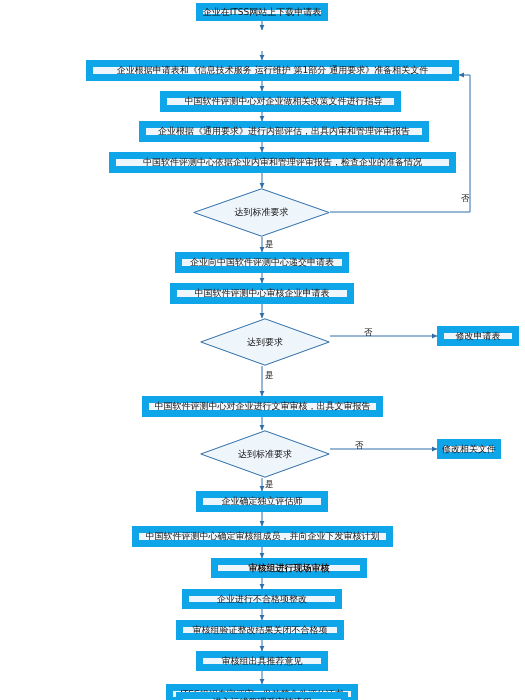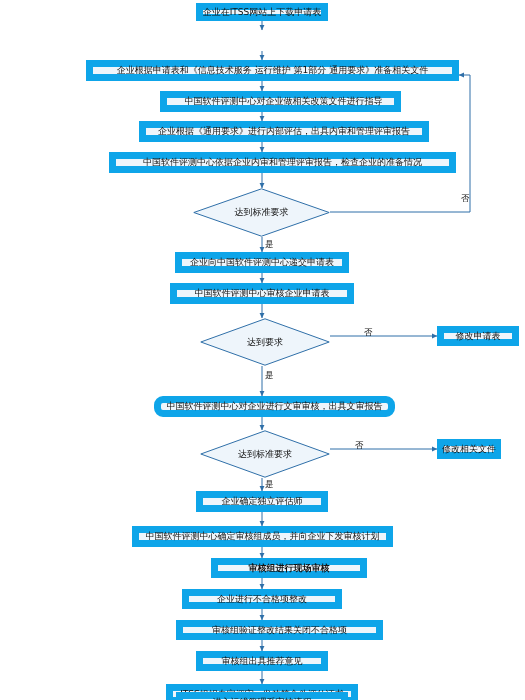--- a/index.html
+++ b/index.html
@@ -109,21 +109,21 @@
     <svg class="inner" viewBox="0 0 130 48" preserveAspectRatio="none">
       <polygon points="65,0.8 129.2,24 65,47.2 0.8,24" fill="#eef5fb" stroke="#2f6fa8" stroke-width="1"></polygon>
     </svg>
     <span class="txt">达到要求</span>
   </div>
 
   <div class="node sz9" style="left:437px;top:326px;width:82px;height:20px;">
     <span>修改申请表</span>
   </div>
 
-  <div class="node sz9" style="left:154px;top:396px;width:241px;height:21px;border-radius:9px;">
+  <div class="node sz9" style="left:142px;top:396px;width:241px;height:21px;">
     <span>中国软件评测中心对企业进行文审审核，出具文审报告</span>
   </div>
 
   <div class="dia" style="left:200px;top:430px;width:130px;height:48px;">
     <svg class="inner" viewBox="0 0 130 48" preserveAspectRatio="none">
       <polygon points="65,0.8 129.2,24 65,47.2 0.8,24" fill="#eef5fb" stroke="#2f6fa8" stroke-width="1"></polygon>
     </svg>
     <span class="txt">达到标准要求</span>
   </div>
 
@@ -140,21 +140,21 @@
   </div>
 
   <div class="node sz9" style="left:211px;top:558px;width:156px;height:20px;font-weight:bold;">
     <span>审核组进行现场审核</span>
   </div>
 
   <div class="node sz9" style="left:182px;top:589px;width:160px;height:20px;">
     <span>企业进行不合格项整改</span>
   </div>
 
-  <div class="node sz9" style="left:176px;top:620px;width:207px;height:20px;">
+  <div class="node sz9" style="left:176px;top:620px;width:168px;height:20px;">
     <span>审核组验证整改结果关闭不合格项</span>
   </div>
 
   <div class="node sz9" style="left:196px;top:651px;width:132px;height:20px;">
     <span>审核组出具推荐意见</span>
   </div>
 
   <div class="node sz9" style="left:166px;top:684px;width:192px;height:20px;">
     <span>ITSS组织专家评审，发放符合件评估证书</span>
   </div>

